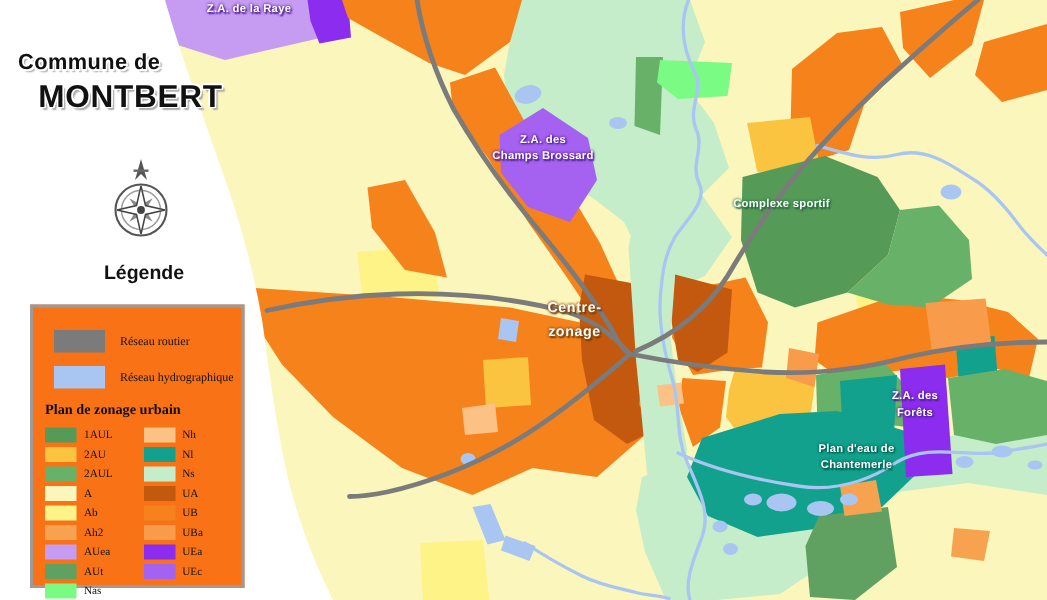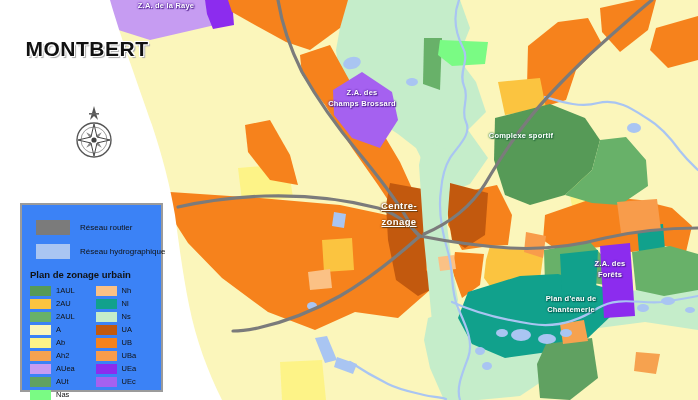--- a/index.html
+++ b/index.html
@@ -8,22 +8,22 @@
   .stage svg.map{position:absolute;left:0;top:0;}
   
   .panel-title{position:absolute;left:12px;top:34px;width:150px;color:#111;}
   .pt1{font-size:14.5px;font-weight:bold;letter-spacing:.3px;
        text-shadow:-1px -1px 0 #fff,1px -1px 0 #fff,-1px 1px 0 #fff,1px 1px 0 #fff,2px 2px 1px #aaa;}
   .pt2{font-size:21px;font-weight:bold;letter-spacing:.5px;margin-top:3px;
        text-shadow:-1px -1px 0 #fff,1px -1px 0 #fff,-1px 1px 0 #fff,1px 1px 0 #fff,2px 2px 1px #aaa;text-align:center;}
   .compass{position:absolute;left:66px;top:100px;}
   .legend-heading{position:absolute;left:40px;top:174px;width:112px;text-align:center;
                   font-size:13px;font-weight:bold;color:#111;}
-  .legend-box{position:absolute;left:20px;top:203px;width:143px;height:189px;background:#3b82f6;
-              border:2px solid #9b9b9b;box-sizing:border-box;padding:10px 0 0 8px;}
+  .legend-box{position:absolute;left:20px;top:203px;width:143px;height:189px;background:#f97316;
+              border:2px solid #9b9b9b;box-sizing:border-box;padding:10px 0 0 8px;font-family:Liberation Serif, serif;}
   .net-row{display:flex;align-items:center;height:24px;}
   .net-swatch{width:34px;height:15px;margin-left:6px;flex:0 0 auto;}
   .net-label{font-size:8px;color:#111;margin-left:10px;white-space:nowrap;}
   .zoning-title{font-size:9.5px;font-weight:bold;color:#111;margin:6px 0 4px 0;}
   .zone-cols{display:flex;}
   .zone-col{width:66px;}
   .zone-row{display:flex;align-items:center;height:13px;}
   .zone-swatch{width:21px;height:10px;flex:0 0 auto;}
   .zone-label{font-size:7.5px;color:#111;margin-left:5px;white-space:nowrap;text-align:right;}
   
@@ -140,47 +140,49 @@
   <div class="mlabel sh-purple" style="left:116px;top:0;width:100px;">
     <span>Z.A. de la Raye</span>
   </div>
   <div class="mlabel sh-purple" style="left:312px;top:87px;width:100px;">
     <div>Z.A. des</div>
     <div>Champs Brossard</div>
   </div>
   <div class="mlabel sh-green" style="left:466px;top:130px;width:110px;">
     <div>Complexe sportif</div>
   </div>
-  <div class="mlabel sh-orange lbl-bourg" style="left:369px;top:198px;width:60px;text-decoration:underline;">
+  <div class="mlabel sh-orange lbl-bourg" style="left:353px;top:198px;width:60px;">
     <div>Centre-</div>
     <div>zonage</div>
   </div>
   <div class="mlabel sh-purple" style="left:582px;top:258px;width:56px;">
     <div>Z.A. des</div>
     <div>Forêts</div>
   </div>
   <div class="mlabel sh-teal" style="left:521px;top:293px;width:100px;">
     <div>Plan d'eau de</div>
     <div>Chantemerle</div>
   </div>
 
   <div class="panel-title">
+    <div class="pt1">Commune de</div>
     <div class="pt2">MONTBERT</div>
   </div>
 
   <svg class="compass" width="56" height="70" viewBox="0 0 56 70">
     <polygon points="28,6 24,20 28,16 32,20" fill="#555"></polygon>
     <rect x="23" y="13" width="10" height="1.6" fill="#666"></rect>
     <circle cx="28" cy="40" r="17" fill="#fff" stroke="#555" stroke-width="1.4"></circle>
     <circle cx="28" cy="40" r="13" fill="none" stroke="#9a9a9a" stroke-width="1"></circle>
     <polygon points="35.8,32.2 31,40 35.8,47.8 28,43.5 20.2,47.8 25,40 20.2,32.2 28,36.5" fill="#8a8a8a"></polygon>
     <polygon points="28,24 31,37 44,40 31,43 28,56 25,43 12,40 25,37" fill="#fff" stroke="#444" stroke-width="1"></polygon>
     <circle cx="28" cy="40" r="2.6" fill="#444"></circle>
   </svg>
 
+  <div class="legend-heading">Légende</div>
 
   <div class="legend-box">
     <div>
         <div class="net-row">
           <span class="net-swatch" style="background: rgb(123, 123, 123);"></span>
           <span class="net-label">Réseau routier</span>
         </div>
         <div class="net-row">
           <span class="net-swatch" style="background: rgb(169, 197, 242);"></span>
           <span class="net-label">Réseau hydrographique</span>

